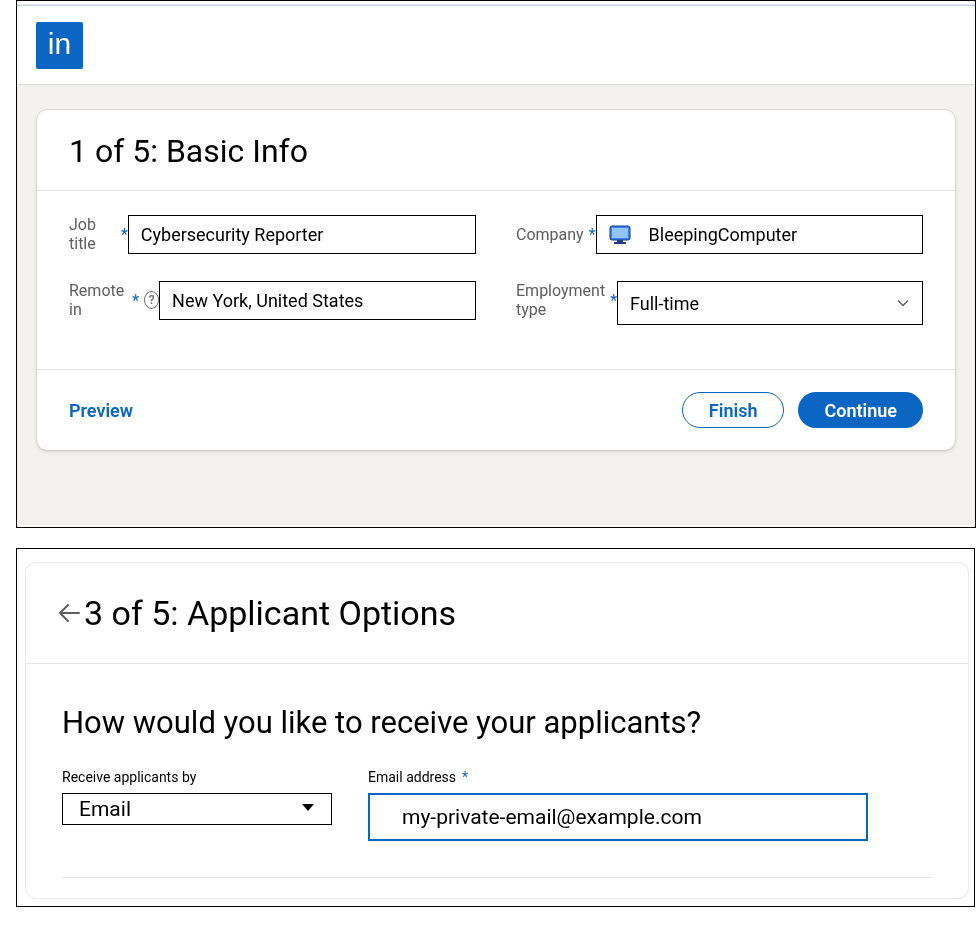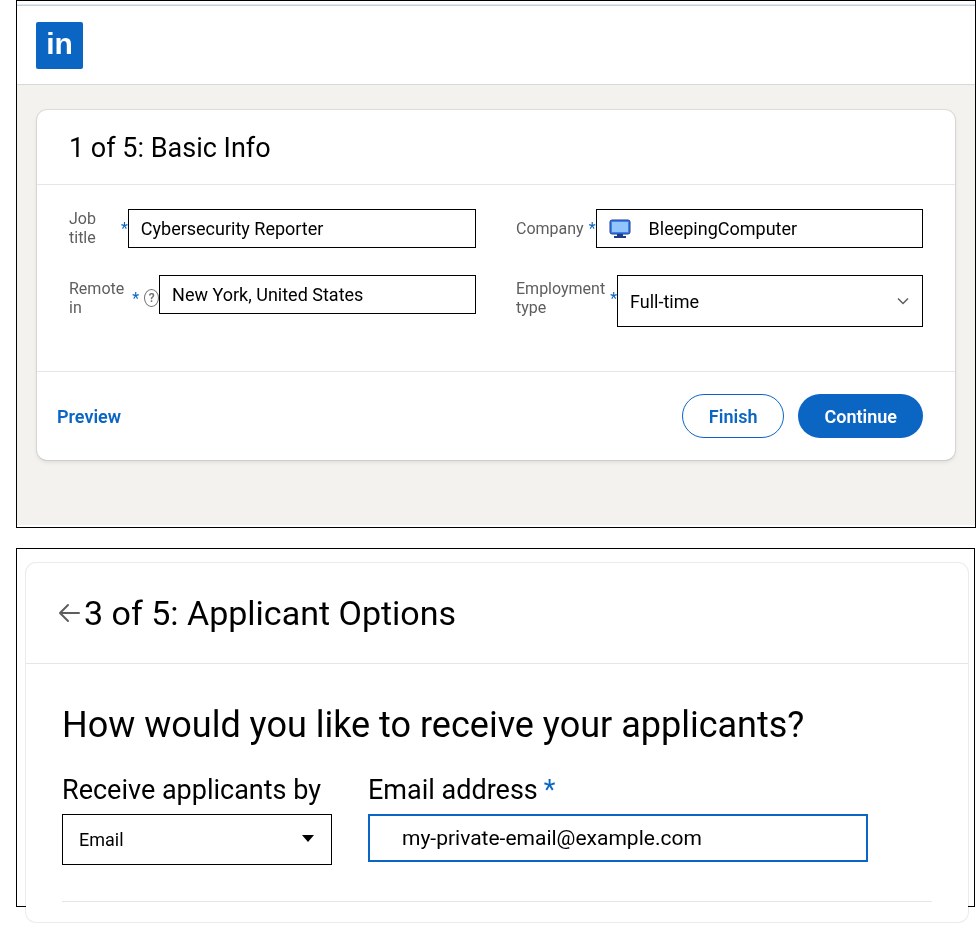--- a/index.html
+++ b/index.html
@@ -43,42 +43,42 @@
       width: 47px;
       height: 47px;
       background: #0a66c2;
       display: flex;
       align-items: center;
       justify-content: center;
       border-radius: 2px;
     }
     .linkedin-logo span {
       color: #fff;
-      font-weight: 700;
+      font-weight: 400;
       font-size: 30px;
       line-height: 1;
       font-family: Arial, sans-serif;
       margin-bottom: 2px;
     }
     .gray-bg {
       background: #f3f2ef;
       padding: 25px 20px 3px 20px;
       min-height: 440px;
     }
     .card {
       background: #fff;
       border-radius: 10px;
       box-shadow: 0 0 0 1px rgba(0,0,0,0.08), 0 2px 4px rgba(0,0,0,0.1);
     }
     .card-header {
       padding: 22px 32px 20px 32px;
       border-bottom: 1px solid #e6e6e6;
     }
     .card-title {
-      font-size: 27px;
+      font-size: 32px;
       font-weight: 400;
       color: #000;
     }
     .card-body {
       padding: 24px 32px 44px 32px;
     }
     .form-row {
       display: flex;
       gap: 40px;
       margin-bottom: 22px;
@@ -120,21 +120,21 @@
       border: 1px solid #000;
       padding: 0 12px;
       font-size: 18px;
       font-family: inherit;
       color: #000;
       background: #fff;
       outline: none;
       width: 100%;
     }
     .form-select {
-      height: 52px;
+      height: 44px;
       border: 1px solid #000;
       padding: 0 36px 0 12px;
       font-size: 18px;
       font-family: inherit;
       color: #000;
       background: #fff;
       outline: none;
       width: 100%;
       position: relative;
       display: flex;
@@ -153,38 +153,38 @@
       align-items: center;
       gap: 18px;
     }
     .company-logo {
       width: 22px;
       height: 22px;
       flex-shrink: 0;
     }
     .card-footer {
       border-top: 1px solid #e6e6e6;
-      padding: 22px 32px 22px 20px;
+      padding: 22px 32px 22px 32px;
       display: flex;
       align-items: center;
       justify-content: space-between;
     }
     .link-preview {
       color: #0a66c2;
       font-size: 18px;
       font-weight: 600;
       text-decoration: none;
       cursor: pointer;
     }
     .footer-actions {
       display: flex;
       gap: 14px;
     }
     .btn {
-      height: 44px;
+      height: 36px;
       padding: 0 26px;
       border-radius: 22px;
       font-size: 18px;
       font-weight: 600;
       cursor: pointer;
       display: inline-flex;
       align-items: center;
       justify-content: center;
       font-family: inherit;
     }
@@ -230,53 +230,53 @@
     }
     .card2-title {
       font-size: 34px;
       font-weight: 400;
       color: #000;
     }
     .card2-body {
       padding: 40px 36px 20px 36px;
     }
     .question {
-      font-size: 36px;
+      font-size: 31px;
       font-weight: 400;
       color: #000;
       margin-bottom: 28px;
     }
     .form-row2 {
       display: flex;
       gap: 36px;
       align-items: flex-start;
     }
     .form-group2 {
       display: flex;
       flex-direction: column;
     }
     .fg-receive {
       width: 270px;
     }
     .fg-email {
       width: 500px;
     }
     .form-label2 {
-      font-size: 27px;
+      font-size: 14px;
       color: #000;
       margin-bottom: 8px;
       display: inline-flex;
       align-items: center;
       gap: 6px;
     }
     .form-select2 {
-      height: 51px;
+      height: 32px;
       border: 1.5px solid #000;
       padding: 0 40px 0 16px;
-      font-size: 18px;
+      font-size: 21px;
       font-family: inherit;
       color: #000;
       background: #fff;
       outline: none;
       width: 100%;
       position: relative;
       display: flex;
       align-items: center;
       cursor: pointer;
     }

